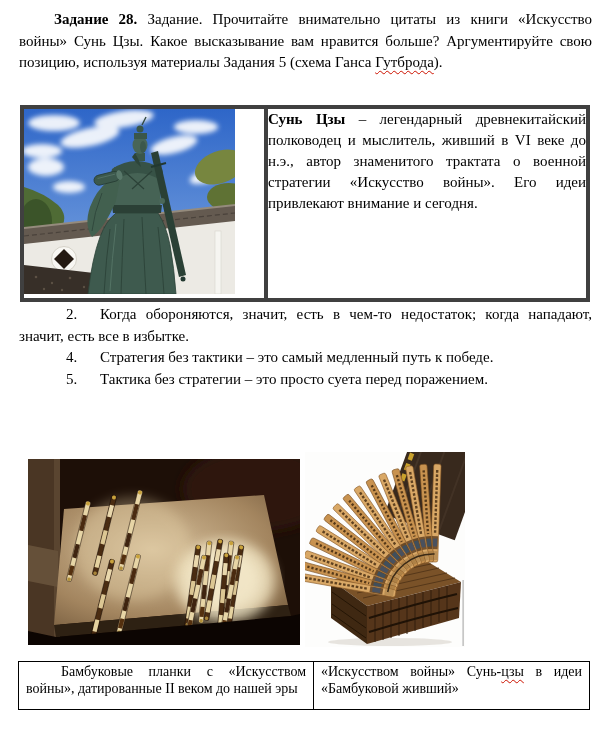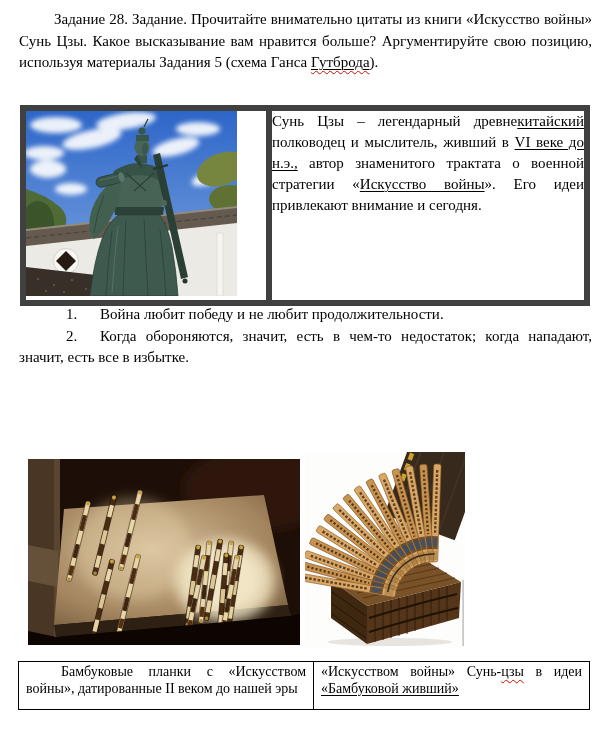--- a/index.html
+++ b/index.html
@@ -1,32 +1,32 @@
 <!DOCTYPE html>
 <html><head>
 <meta charset="utf-8">
 <style>
   html,body { margin:0; padding:0; background:#ffffff; }
   .page {
     position:relative; width:612px; height:734px; background:#ffffff;
     font-family:"Liberation Serif", serif; color:#000; overflow:hidden;
   }
   p { margin:0; }
-  .b { font-weight:normal; }
-  .u { text-decoration:underline; text-decoration-thickness:1px; text-underline-offset:2px;margin-top:14px; }
+  .b { font-weight:bold; }
+  .u { text-decoration-thickness:1px; text-underline-offset:2px;margin-top:14px; }
   .sp { text-decoration:underline wavy #cc1100; text-decoration-thickness:1px; text-underline-offset:3px; }
   .task {
     position:absolute; left:19px; top:9px; width:573px;
     font-size:15px; line-height:21.6px; text-align:justify; text-indent:35px;
   }
   table.info-table {
     position:absolute; left:20px; top:105px; width:570px; height:190px;
     border-collapse:collapse; table-layout:fixed;
   }
-  table.info-table td { border:6px solid #404040; vertical-align:top; padding:0; }
+  table.info-table td { border:4px solid #404040; vertical-align:top; padding:0; }
   td.img-cell { width:240px; padding:3px 0 0 10px; }
   td.text-cell { padding:3px 6px 0 6px; }
   td.text-cell p { font-size:15px; line-height:21px; text-align:justify; }
   .quotes { position:absolute; left:19px; top:304px; width:573px; }
   .quote { font-size:15px; line-height:21.5px; text-align:justify; text-indent:47px; }
   .qnum { display:inline-block; min-width:34px; text-indent:0; }
   .photos { position:absolute; left:28px; top:452px; width:564px; height:193px; }
   .photo-museum { position:absolute; left:0; top:7px; }
   .photo-book { position:absolute; left:277px; top:0; }
   table.caption-table {
@@ -138,22 +138,23 @@
         </svg>
       </td>
       <td class="text-cell">
         <p><span class="b">Сунь Цзы</span><span> – легендарный древне</span><span class="u">китайский</span><span> полководец и мыслитель, живший в </span><span class="u">VI веке до н.э.,</span><span> автор знаменитого трактата о военной стратегии «</span><span class="u">Искусство войны</span><span>». Его идеи привлекают внимание и сегодня.</span></p>
       </td>
     </tr>
   </tbody>
     </table>
 
   <div class="quotes">
-    <p class="quote"><span class="qnum">1.</span><span>Война любит победу и не любит продолжительности.</span></p>
     <p class="quote"><span class="qnum">2.</span><span>Когда обороняются, значит, есть в чем-то недостаток; когда нападают, значит, есть все в избытке.</span></p>
+    <p class="quote"><span class="qnum">4.</span><span>Стратегия без тактики – это самый медленный путь к победе.</span></p>
+    <p class="quote"><span class="qnum">5.</span><span>Тактика без стратегии – это просто суета перед поражением.</span></p>
   </div>
 
   <div class="photos">
     <svg class="photo-museum" width="272" height="186" viewBox="0 0 272 186">
       <defs>
         <filter id="soft">
             <feGaussianBlur stdDeviation="6"></feGaussianBlur>
           </filter>
         <radialGradient id="plat" cx="0.42" cy="0.42" r="0.85">
           <stop offset="0" stop-color="#d5bf9b"></stop>

